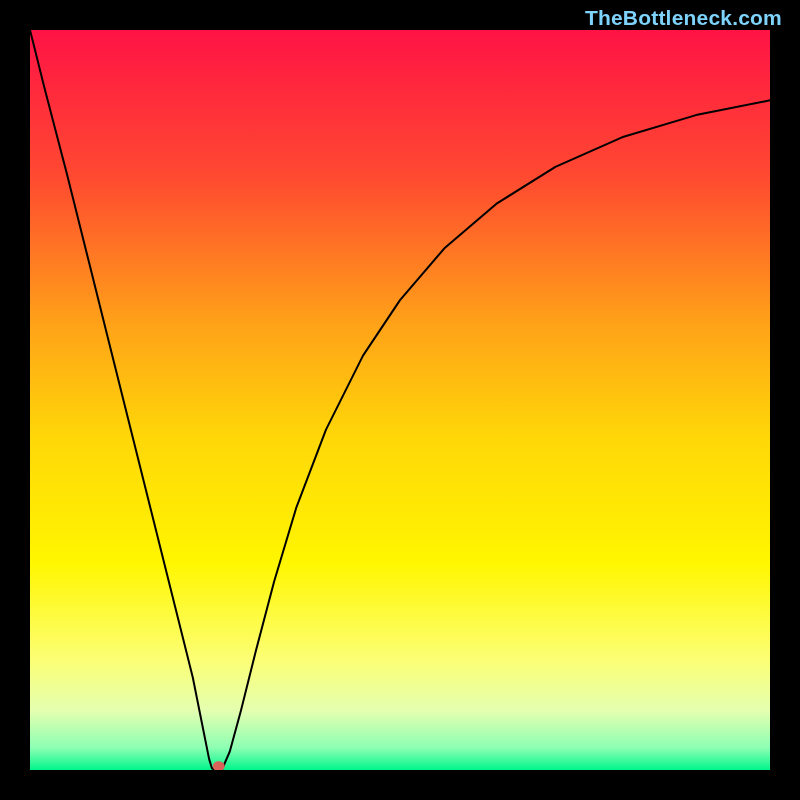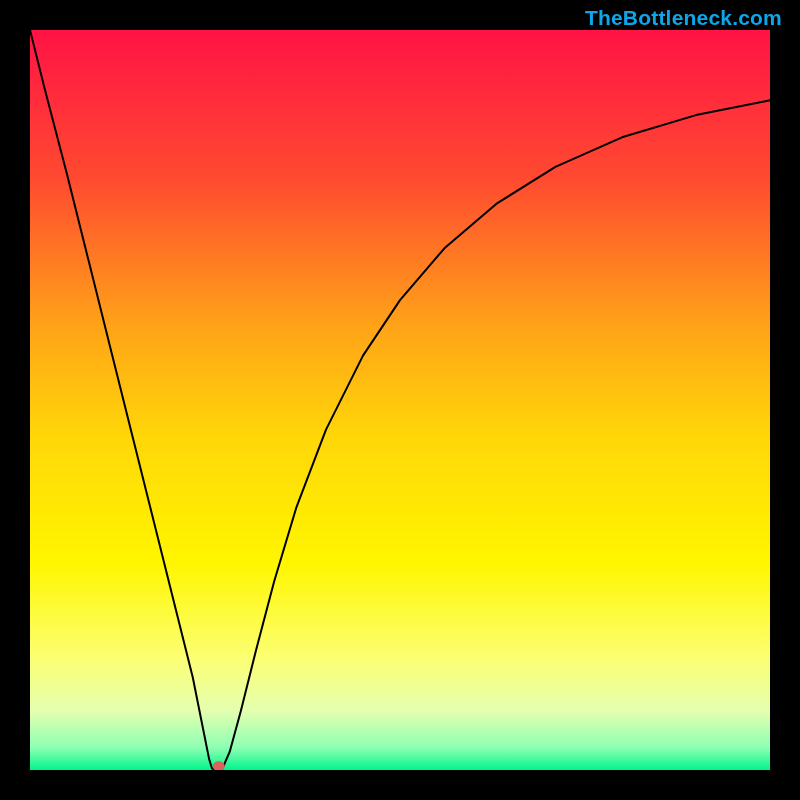--- a/index.html
+++ b/index.html
@@ -26,21 +26,21 @@
     width: 740px;
     height: 740px;
   }
   .plot-area svg {
     display: block;
   }
   .watermark {
     position: absolute;
     top: 6px;
     right: 18px;
-    color: #0ea5e9;
+    color: #7dd3fc;
     font-weight: 700;
     font-size: 21px;
     letter-spacing: 0.2px;
     user-select: none;
   }
 </style>
 </head>
 <body>
 
 <div class="frame">

